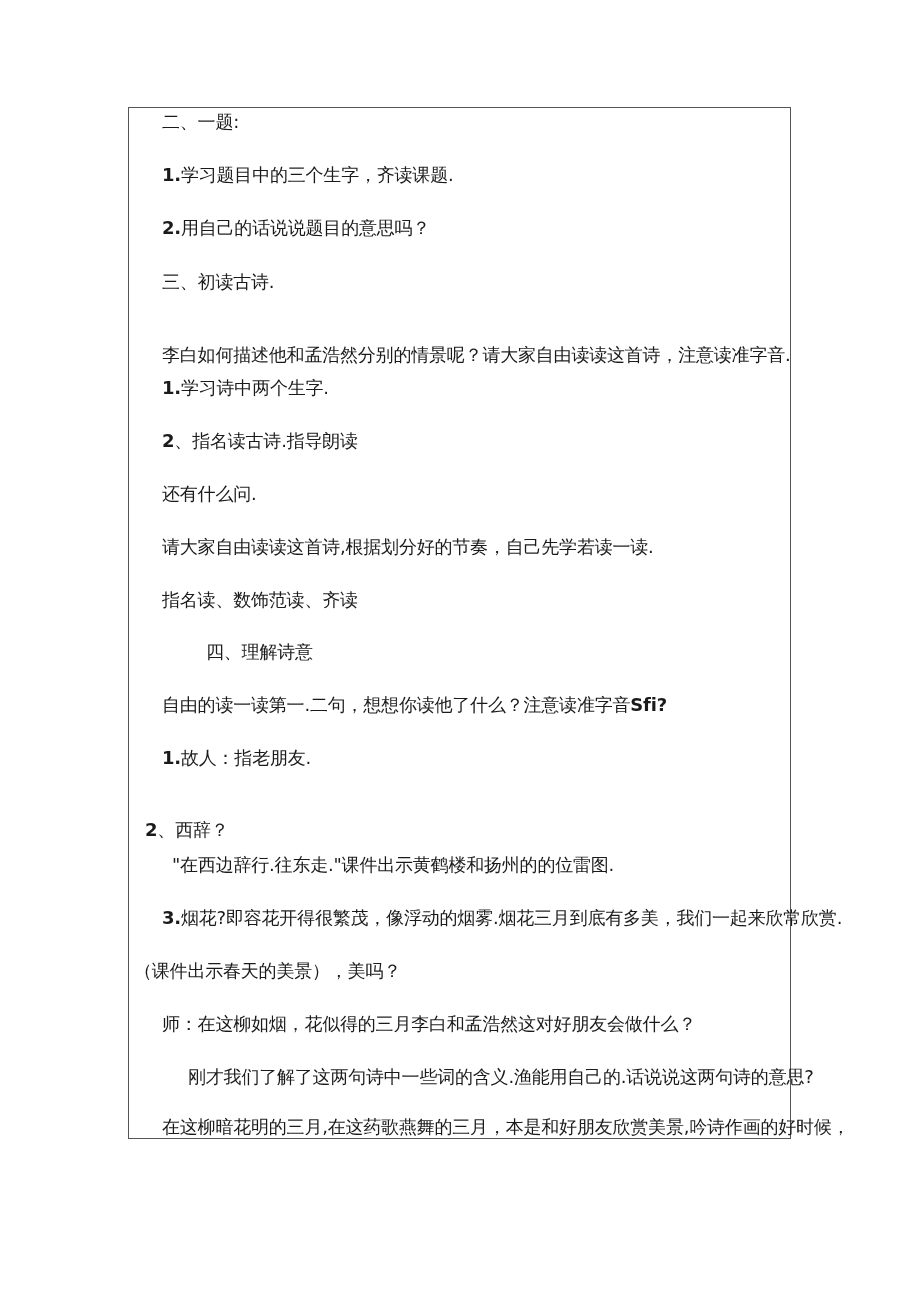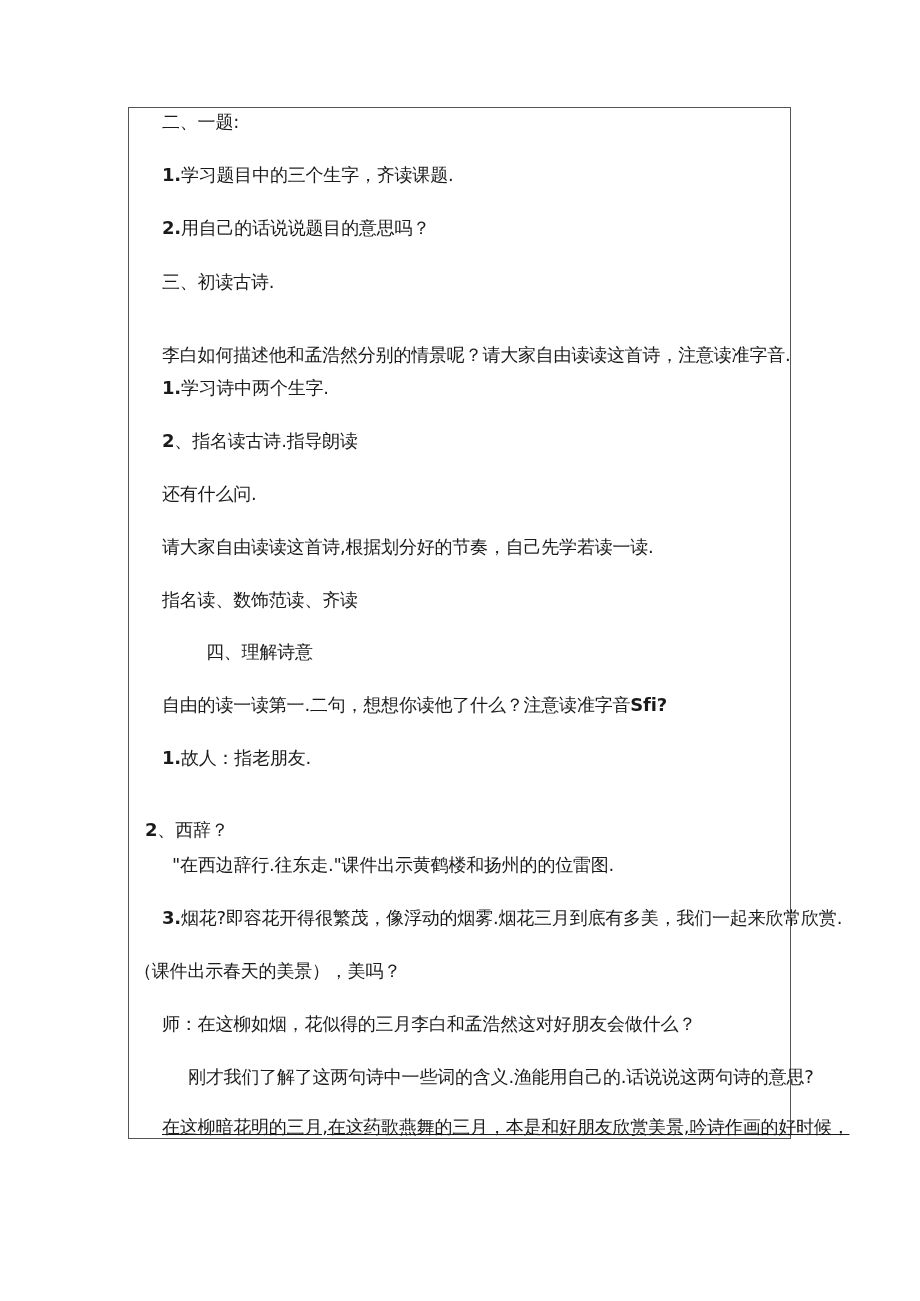--- a/index.html
+++ b/index.html
@@ -113,16 +113,16 @@
   </div>
 
   <div class="para" style="top:1014px;left:162px;">
     <span>师：在这柳如烟，花似得的三月李白和孟浩然这对好朋友会做什么？</span>
   </div>
 
   <div class="para" style="top:1067px;left:162px;margin-left:26px;">
     <span>刚才我们了解了这两句诗中一些词的含义.渔能用自己的.话说说这两句诗的意思?</span>
   </div>
 
-  <div class="para" style="top:1117px;left:162px;text-decoration:underline;">
+  <div class="para" style="top:1117px;left:162px;">
     <span>在这柳暗花明的三月,在这药歌燕舞的三月，本是和好朋友欣赏美景,吟诗作画的好时候，</span>
   </div>
 </div>
 
 </body></html>

